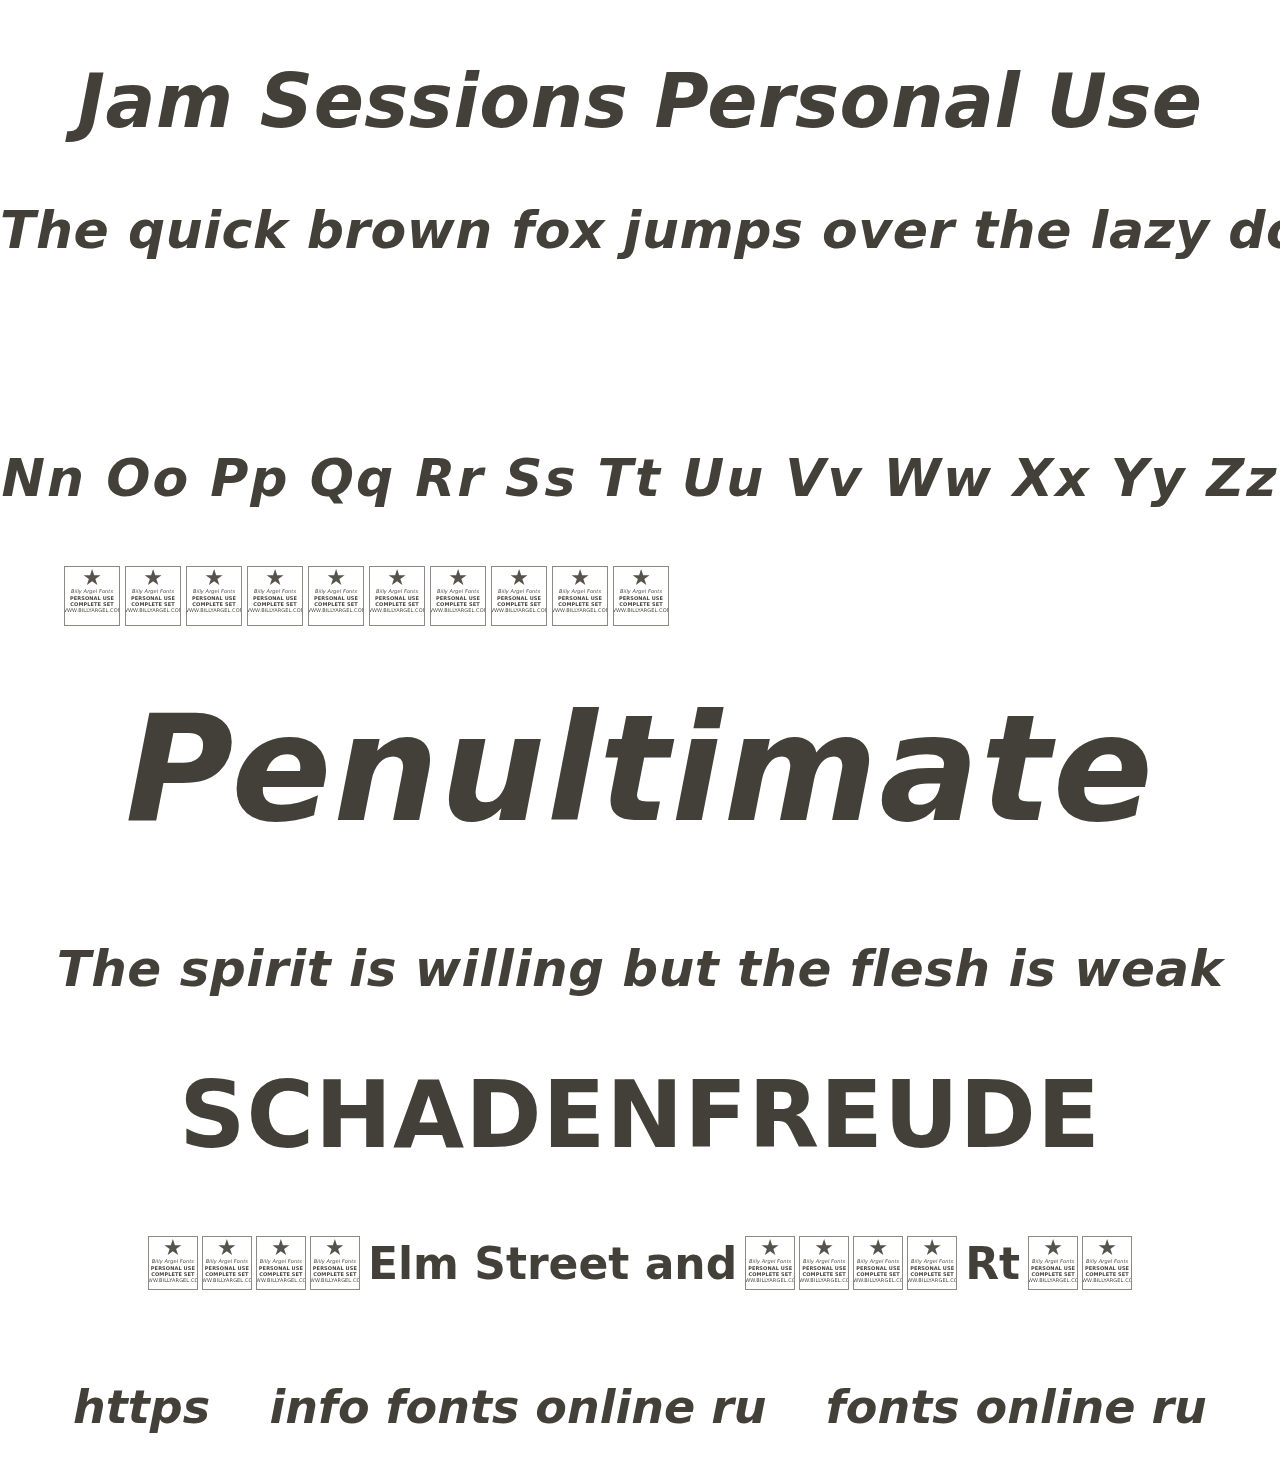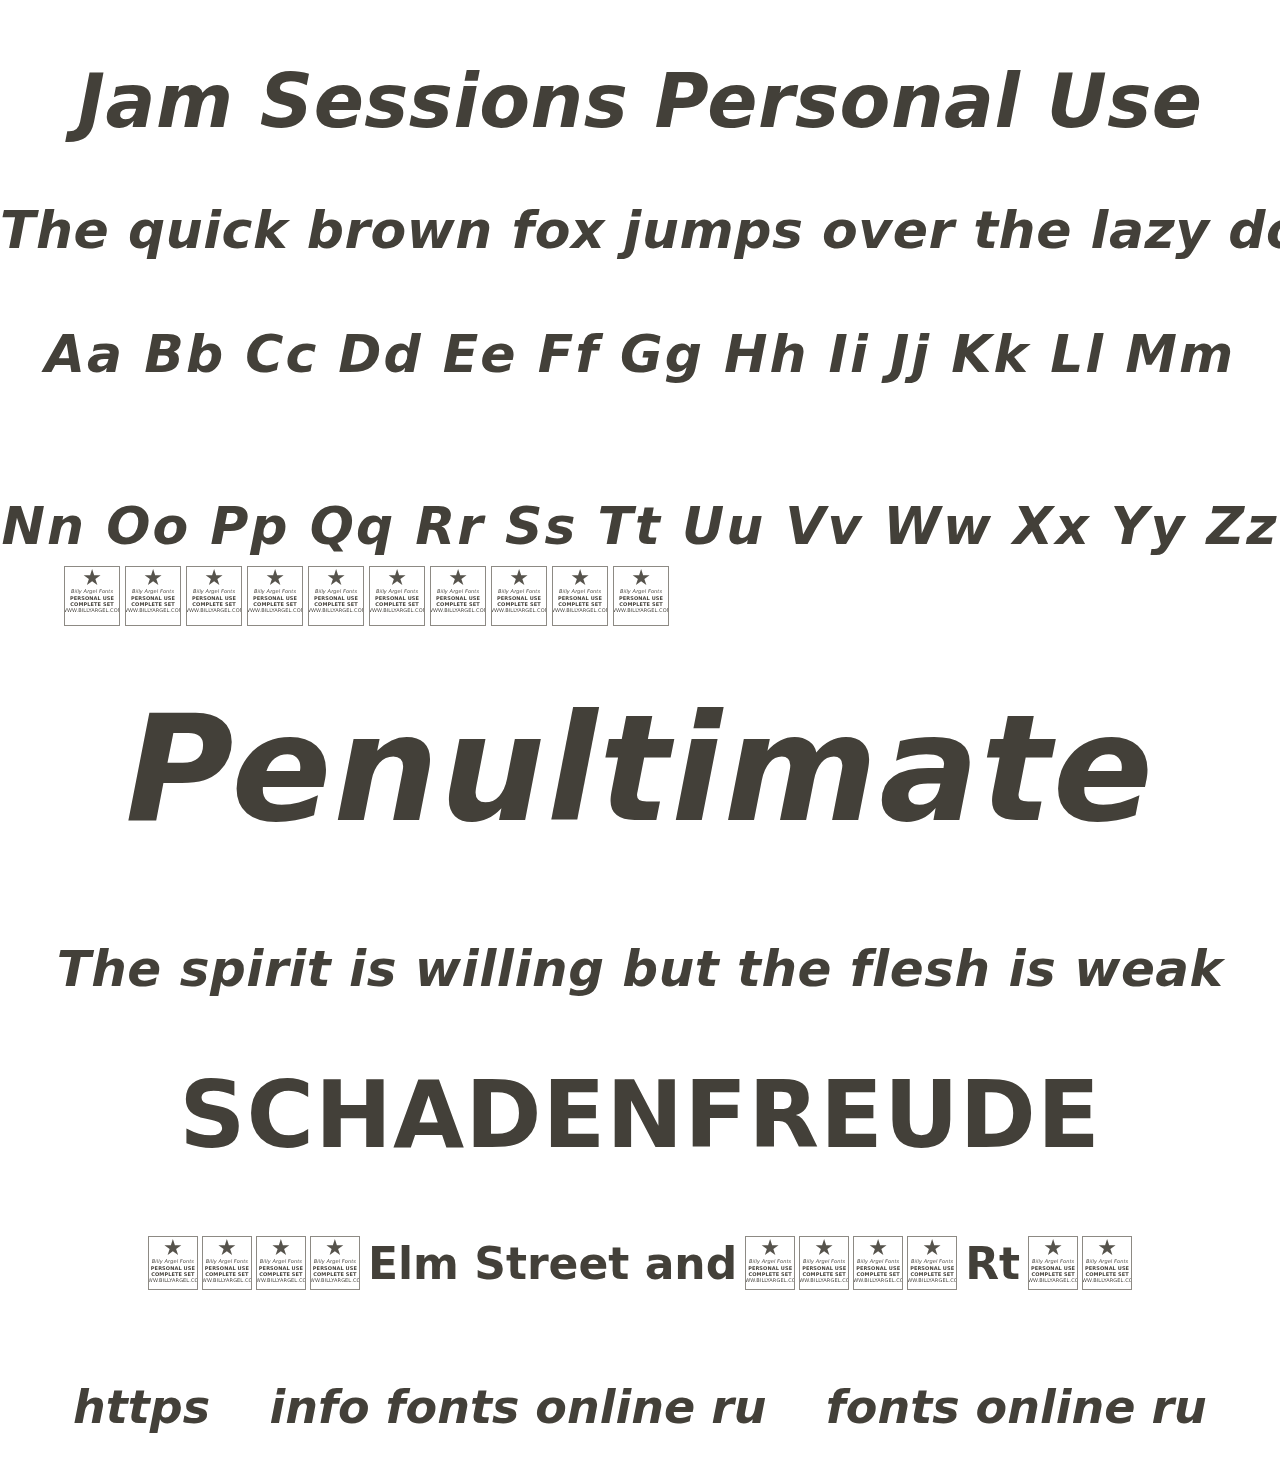--- a/index.html
+++ b/index.html
@@ -62,21 +62,20 @@
   }
 
   .row-alpha2 {
     position: absolute;
     top: 448px;
     left: 0;
     font-size: 52px;
     font-weight: bold;
     font-style: italic;
     letter-spacing: 2px;
-    margin-top: 48px;
   }
 
   
   .badge-strip {
     position: absolute;
     display: flex;
     gap: 5px;
     align-items: flex-start;
   }
   .badge-strip.row-badges-1 {
@@ -197,21 +196,20 @@
 </style>
 </head>
 <body>
 
 <div class="specimen">
 
   <div class="line row-title">Jam Sessions Personal Use</div>
 
   <div class="line row-pangram">The quick brown fox jumps over the lazy dog</div>
 
-  <div class="line row-alpha1">Aa Bb Cc Dd Ee Ff Gg Hh Ii Jj Kk Ll Mm</div>
 
   <div class="line row-alpha2">Nn Oo Pp Qq Rr Ss Tt Uu Vv Ww Xx Yy Zz</div>
 
   <div class="badge-strip row-badges-1">
     <div class="badge">
       <span class="star">★</span>
       <span class="b-line b-script">Billy Argel Fonts</span>
       <span class="b-line b-strong">PERSONAL USE</span>
       <span class="b-line b-strong">COMPLETE SET</span>
       <span class="b-line">WWW.BILLYARGEL.COM</span>

